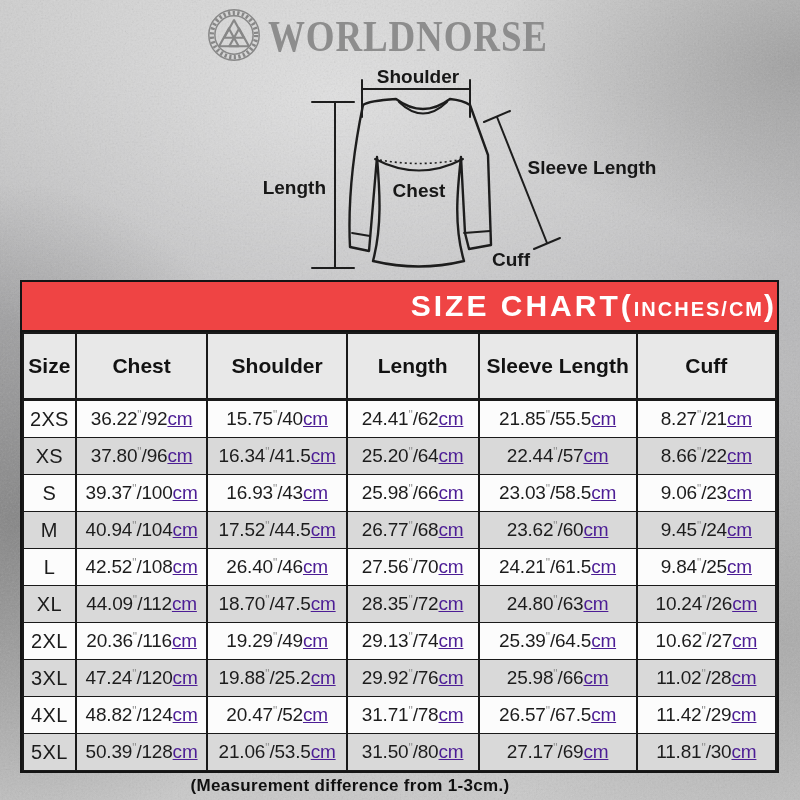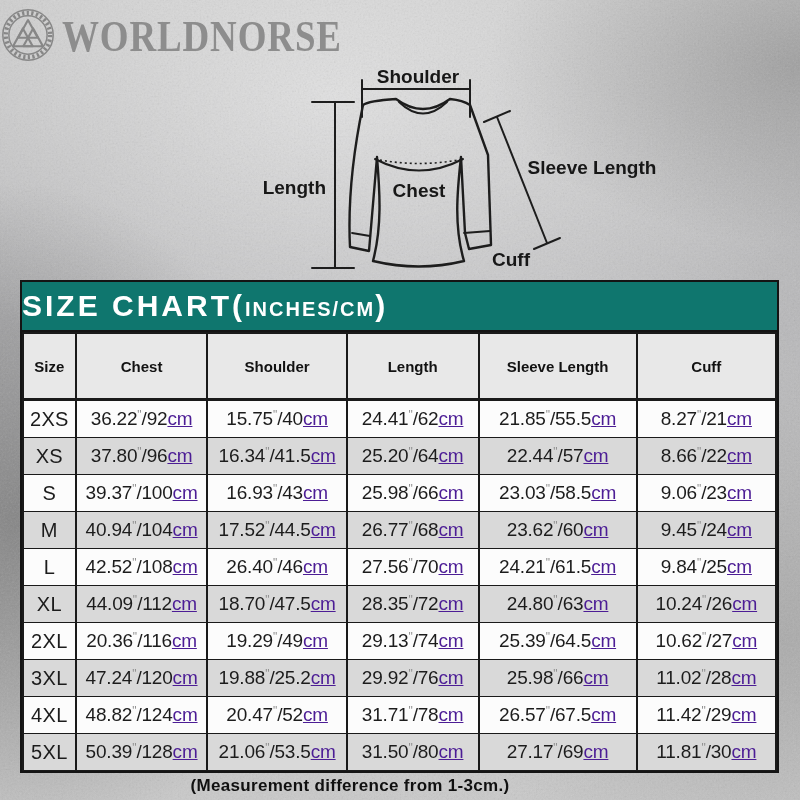--- a/index.html
+++ b/index.html
@@ -11,41 +11,41 @@
       radial-gradient(ellipse 520px 300px at 100% 8%, rgba(70,70,70,.30), transparent 60%),
       radial-gradient(ellipse 500px 420px at 98% 80%, rgba(90,90,90,.22), transparent 65%),
       radial-gradient(ellipse 760px 420px at 42% 12%, rgba(255,255,255,.50), transparent 70%),
       radial-gradient(ellipse 700px 500px at 55% 55%, rgba(255,255,255,.25), transparent 75%),
       linear-gradient(180deg,#c7c7c7 0%,#b3b3b5 40%,#bdbdbd 75%,#c9c9c9 100%);
   }
   .noise{position:absolute;left:0;top:0;z-index:1;pointer-events:none;}
   .layer{position:absolute;z-index:2;}
 
   
-  .brand{left:0;top:6px;width:800px;height:58px;display:flex;align-items:center;gap:6px;}
+  .brand{left:0;top:6px;width:800px;height:58px;display:flex;align-items:center;justify-content:center;gap:6px;}
   .brand-name{
     font-family:"Liberation Serif",serif;font-weight:bold;font-size:43px;color:#8d8d8d;
     letter-spacing:1px;display:inline-block;transform:scaleX(.86) scaleY(1.04);transform-origin:left center;
   }
   .logo-svg{width:56px;height:56px;}
 
   
   .diagram-svg{left:0;top:55px;width:800px;height:232px;}
   .dlabel{font-family:"Liberation Sans",sans-serif;font-weight:bold;font-size:19px;fill:#171717;}
 
   
   .chart{left:20px;top:280px;width:759px;background:#fbfbfb;border:2px solid #141414;box-sizing:border-box;}
   .chart-title{
-    height:48px;line-height:48px;text-align:left;background:#0f766e;color:#ffffff;
+    height:48px;line-height:48px;text-align:right;background:#ef4444;color:#ffffff;
     font-weight:bold;font-size:30px;letter-spacing:3px;border-bottom:2px solid #141414;white-space:nowrap;
   }
   .t-unit{font-size:20px;letter-spacing:2px;}
   table{width:100%;border-collapse:collapse;table-layout:fixed;}
   th{
-    height:62px;font-size:15px;font-weight:bold;color:#121212;background:#e8e8e8;
+    height:62px;font-size:21px;font-weight:bold;color:#121212;background:#e8e8e8;
     border:2px solid #1a1a1a;border-bottom-width:3px;text-align:center;
   }
   td{
     height:34px;text-align:center;border:2px solid #1a1a1a;border-top-width:1px;border-bottom-width:1px;
     font-size:19px;color:#1c1c1c;white-space:nowrap;letter-spacing:-0.2px;
   }
   tbody tr:nth-child(odd) td{background:#fcfcfc;}
   tbody tr:nth-child(even) td{background:#d9d9d9;}
   .size-cell{font-size:20px;letter-spacing:.3px;}
   .v-num{color:#1c1c1c;}

